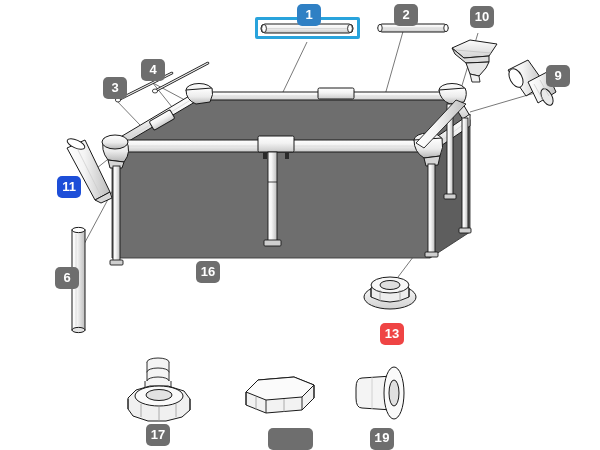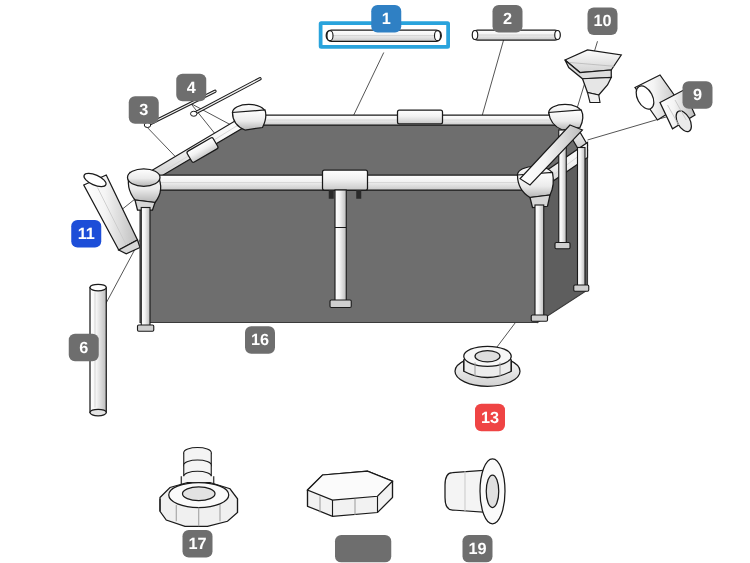--- a/index.html
+++ b/index.html
@@ -281,16 +281,16 @@
       <div class="badge" title="lower connecting pin rod" style="left: 103px; top: 77px; background: rgb(110, 110, 110); color: rgb(255, 255, 255);">3</div>
       <div class="badge" title="upper connecting pin rod" style="left: 141px; top: 59px; background: rgb(110, 110, 110); color: rgb(255, 255, 255);">4</div>
       <div class="badge" title="vertical leg tube" style="left: 55px; top: 267px; background: rgb(110, 110, 110); color: rgb(255, 255, 255);">6</div>
       <div class="badge" title="tube coupling sleeve" style="left: 546px; top: 65px; background: rgb(110, 110, 110); color: rgb(255, 255, 255);">9</div>
       <div class="badge" title="corner joint top cap" style="left: 470px; top: 6px; background: rgb(110, 110, 110); color: rgb(255, 255, 255); text-align: center;">10</div>
       <div class="badge" title="angled corner brace tube" style="left: 57px; top: 176px; background: #1d4ed8; color: rgb(255, 255, 255);">11</div>
       <div class="badge" title="leg foot flange base" style="left: 380px; top: 311px; background: #ef4444; color: rgb(255, 255, 255); margin-top: 12px;">13</div>
       <div class="badge" title="pool liner body" style="left: 196px; top: 261px; background: rgb(110, 110, 110); color: rgb(255, 255, 255);">16</div>
       <div class="badge" title="threaded drain valve fitting" style="left: 146px; top: 424px; background: rgb(110, 110, 110); color: rgb(255, 255, 255); text-align: center;">17</div>
       <div class="badge" title="octagonal valve cover cap" style="left: 268px; top: 428px; background: rgb(110, 110, 110); color: rgb(255, 255, 255); padding-left: 45px;">18</div>
-      <div class="badge" title="flanged plug stopper" style="left: 370px; top: 428px; background: rgb(110, 110, 110); color: rgb(255, 255, 255);">19</div>
+      <div class="badge" title="flanged plug stopper" style="left: 370px; top: 428px; background: rgb(110, 110, 110); color: rgb(255, 255, 255); font-family: Liberation Mono, monospace;">19</div>
     </div>
 
 </div>
 
 </body></html>

